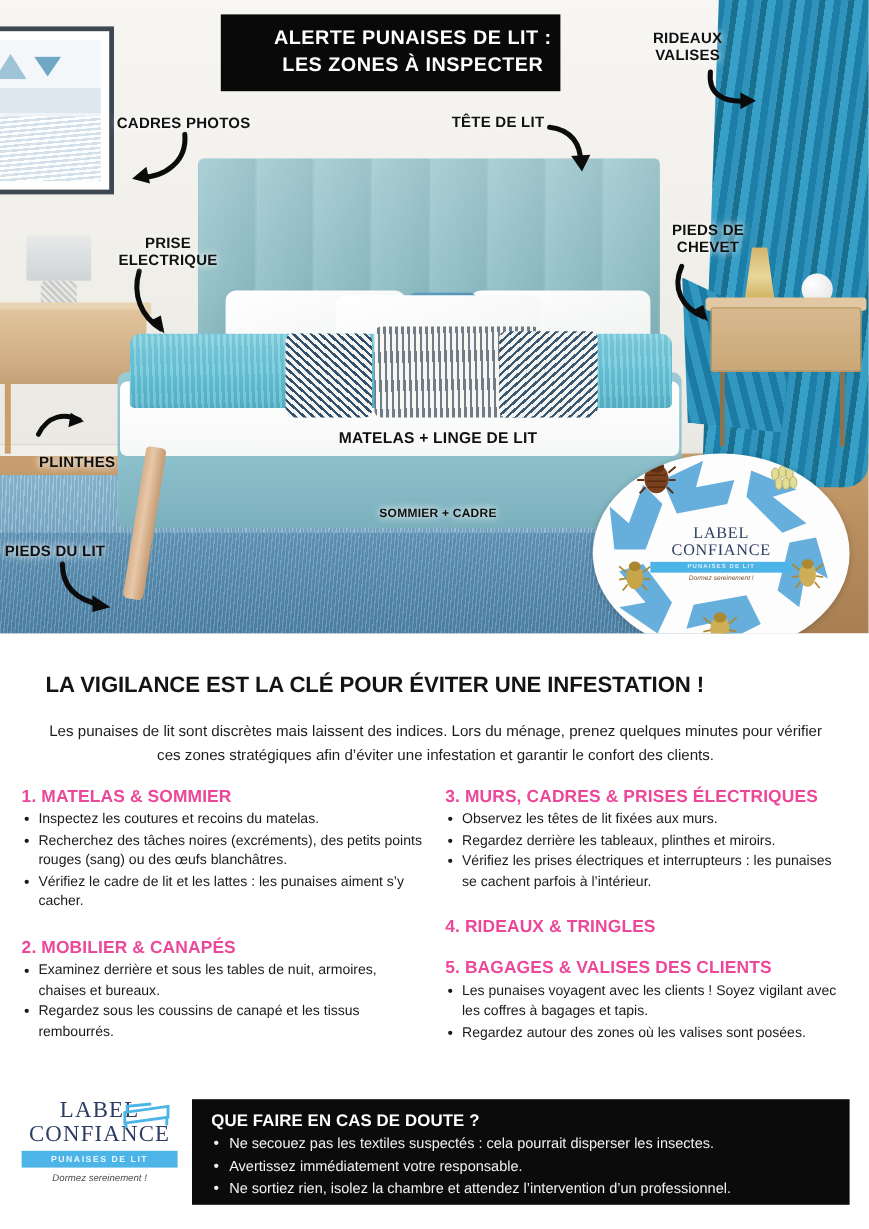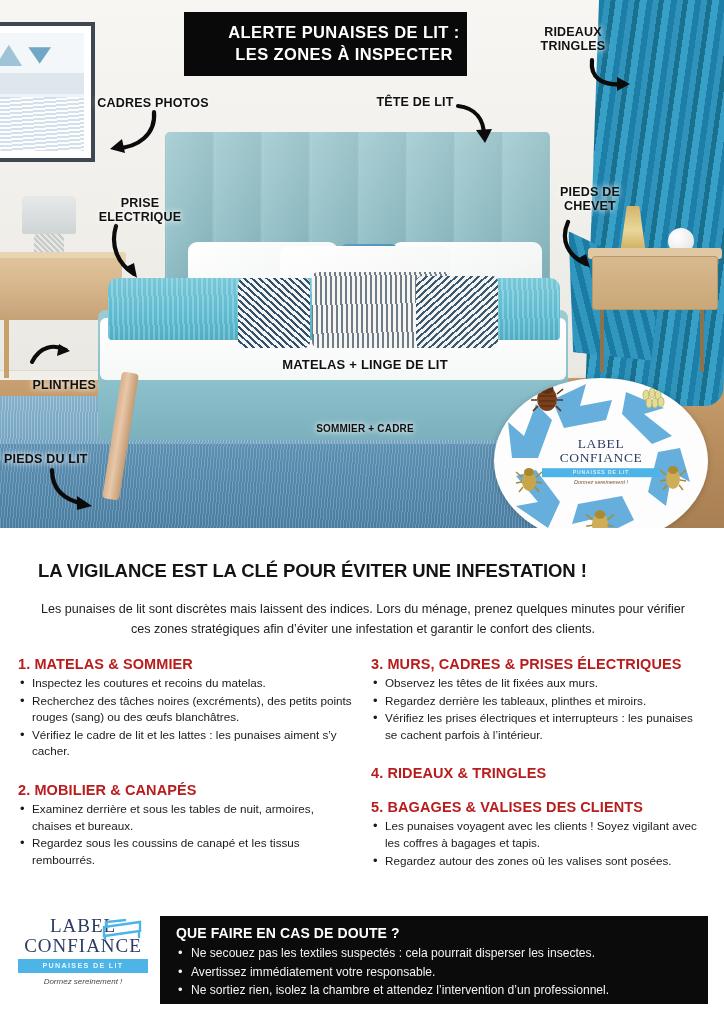--- a/index.html
+++ b/index.html
@@ -214,21 +214,21 @@
     position:absolute; left:38px; top:72px; width:650px; text-align:center;
     font-size:12.6px; color:#1d1d1d; line-height:1.55;
   }
 
   .cols { position:absolute; left:0; top:128px; width:724px; }
   .col { position:absolute; width:335px; }
   .col.left { left:18px; }
   .col.right { left:371px; }
   .sec { margin-bottom: 14px; }
   .sec h3 {
-    font-size:14.5px; font-weight:bold; color:#b91c1c; letter-spacing:.1px;
+    font-size:14.5px; font-weight:bold; color:#ec4899; letter-spacing:.1px;
     margin-bottom:3px;
   }
   .sec ul { list-style:none; }
   .sec li {
     position:relative; padding-left:14px; font-size:11.7px; color:#1a1a1a;
     line-height:1.42; margin-bottom:1px;
   }
   .sec li:before {
     content:"•"; position:absolute; left:2px; top:-1px; color:#1a1a1a; font-size:13px;
   }
@@ -368,21 +368,21 @@
 
     <div class="lbl" style="left:90px; top:196px; width:100px;">
       <div>PRISE</div>
       <div>ELECTRIQUE</div>
     </div>
 
     <div class="lbl" style="left:360px; top:95px; width:110px;">TÊTE DE LIT</div>
 
     <div class="lbl" style="left:518px; top:25px; width:110px;">
       <div>RIDEAUX</div>
-      <div>TRINGLES</div>
+      <div>VALISES</div>
     </div>
 
     <div class="lbl" style="left:540px; top:185px; width:100px;">
       <div>PIEDS DE</div>
       <div>CHEVET</div>
     </div>
 
     <div class="lbl" style="left:6px; top:378px; width:90px; text-align:right;">PLINTHES</div>
 
     <div class="lbl" style="left:4px; top:452px; width:110px; text-align:left;">PIEDS DU LIT</div>

